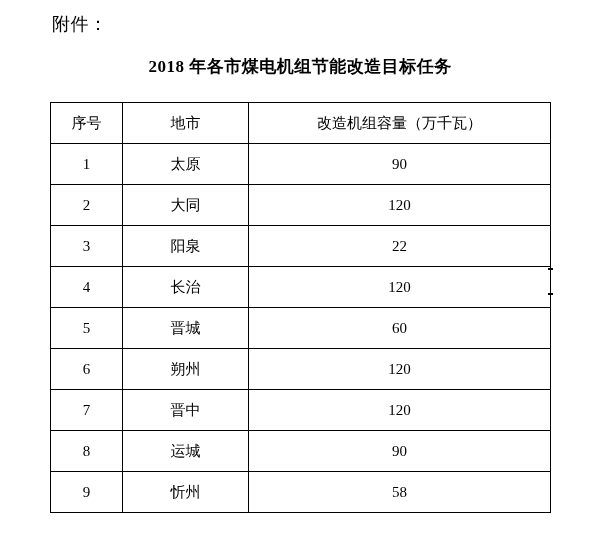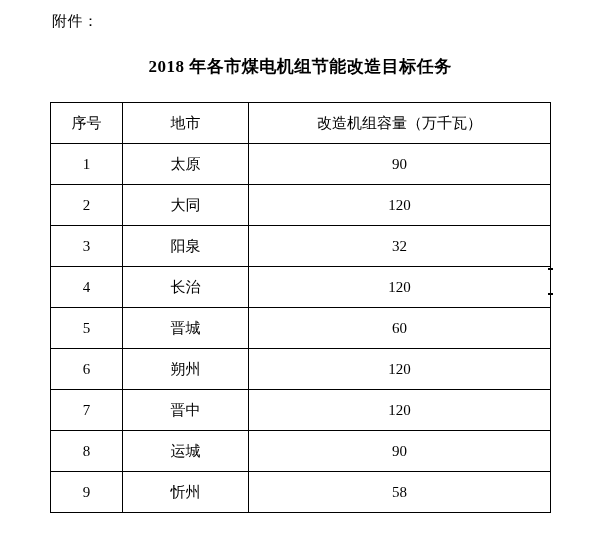--- a/index.html
+++ b/index.html
@@ -12,21 +12,21 @@
     background: #ffffff;
     font-family: "Liberation Serif", "DejaVu Serif", serif;
     color: #000000;
     position: relative;
     overflow: hidden;
   }
   .attachment-label {
     position: absolute;
     left: 52px;
     top: 12px;
-    font-size: 15px;
+    font-size: 18px;
     letter-spacing: 0.5px;
   }
   .doc-title {
     position: absolute;
     left: 0;
     right: 0;
     top: 55px;
     text-align: center;
     font-size: 17px;
     font-weight: bold;
@@ -100,21 +100,21 @@
         <td>90</td>
       </tr>
       <tr>
         <td>2</td>
         <td>大同</td>
         <td>120</td>
       </tr>
       <tr>
         <td>3</td>
         <td>阳泉</td>
-        <td>32</td>
+        <td>22</td>
       </tr>
       <tr>
         <td>4</td>
         <td>长治</td>
         <td>120</td>
       </tr>
       <tr>
         <td>5</td>
         <td>晋城</td>
         <td>60</td>

